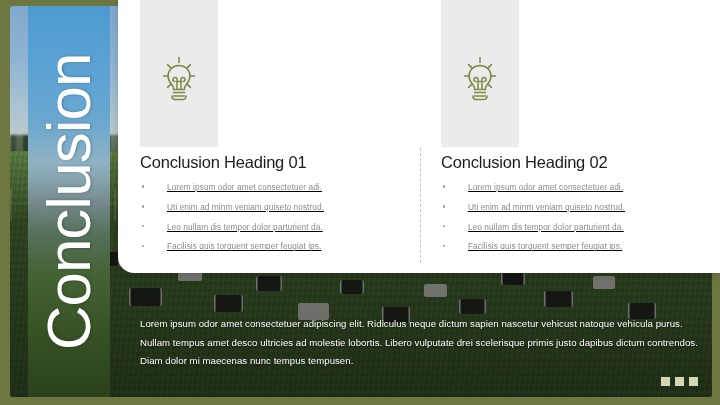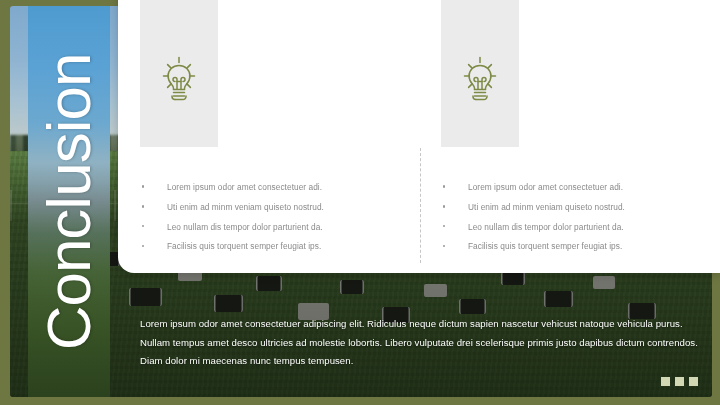--- a/index.html
+++ b/index.html
@@ -160,20 +160,21 @@
     font-size:16.5px;
     font-weight:400;
     color:#1c1c1c;
     letter-spacing:-.2px;
     white-space:nowrap;
   }
   .bullets {
     position:absolute;
     left:22px; top:193px;
     list-style:none;
+    text-decoration:underline;
   }
   .bullets li {
     position:relative;
     padding-left:27px;
     font-size:8.3px;
     color:#8a8a8a;
     line-height:1;
     margin-bottom:11.5px;
     white-space:nowrap;
     letter-spacing:.05px;
@@ -276,20 +277,21 @@
               <path d="M24 3.5v5"></path>
               <path d="M8.5 22h5"></path>
               <path d="M34.5 22h5"></path>
               <path d="M12.6 10.6l3.5 3.5"></path>
               <path d="M31.9 29.9l3.5 3.5"></path>
               <path d="M35.4 10.6l-3.5 3.5"></path>
               <path d="M16.1 29.9l-3.5 3.5"></path>
             </svg>
           </span>
         </div>
+        <div class="col-head">Conclusion Heading 01</div>
         <ul class="bullets">
           <li><span class="dot"></span><span>Lorem ipsum odor amet consectetuer adi.</span></li>
           <li><span class="dot"></span><span>Uti enim ad minm veniam quiseto nostrud.</span></li>
           <li><span class="dot"></span><span>Leo nullam dis tempor dolor parturient da.</span></li>
           <li><span class="dot"></span><span>Facilisis quis torquent semper feugiat ips.</span></li>
         </ul>
       </div>
 
       <div class="col">
         <div class="icon-box">
@@ -306,20 +308,21 @@
               <path d="M24 3.5v5"></path>
               <path d="M8.5 22h5"></path>
               <path d="M34.5 22h5"></path>
               <path d="M12.6 10.6l3.5 3.5"></path>
               <path d="M31.9 29.9l3.5 3.5"></path>
               <path d="M35.4 10.6l-3.5 3.5"></path>
               <path d="M16.1 29.9l-3.5 3.5"></path>
             </svg>
           </span>
         </div>
+        <div class="col-head">Conclusion Heading 02</div>
         <ul class="bullets">
           <li><span class="dot"></span><span>Lorem ipsum odor amet consectetuer adi.</span></li>
           <li><span class="dot"></span><span>Uti enim ad minm veniam quiseto nostrud.</span></li>
           <li><span class="dot"></span><span>Leo nullam dis tempor dolor parturient da.</span></li>
           <li><span class="dot"></span><span>Facilisis quis torquent semper feugiat ips.</span></li>
         </ul>
       </div>
 
     </div>
 

